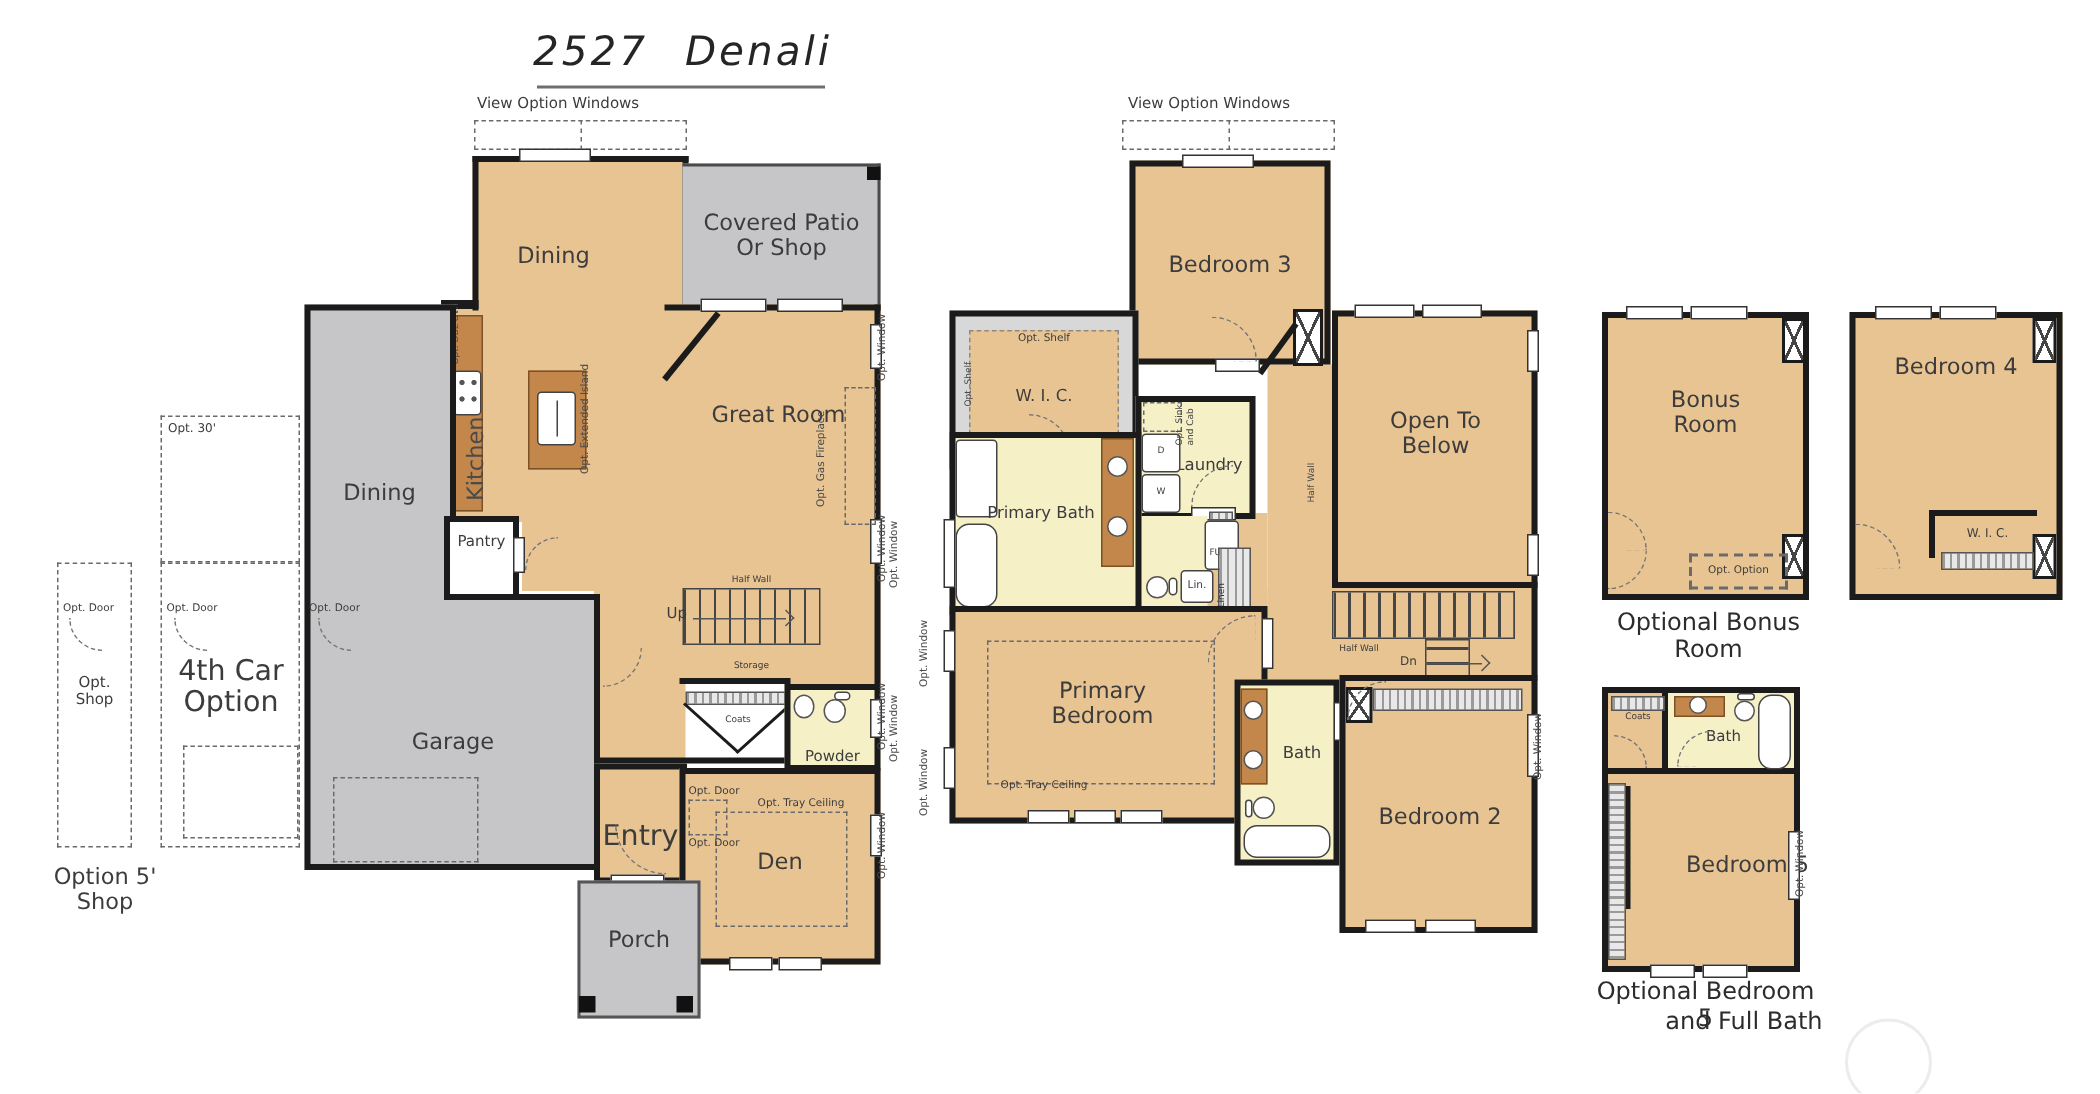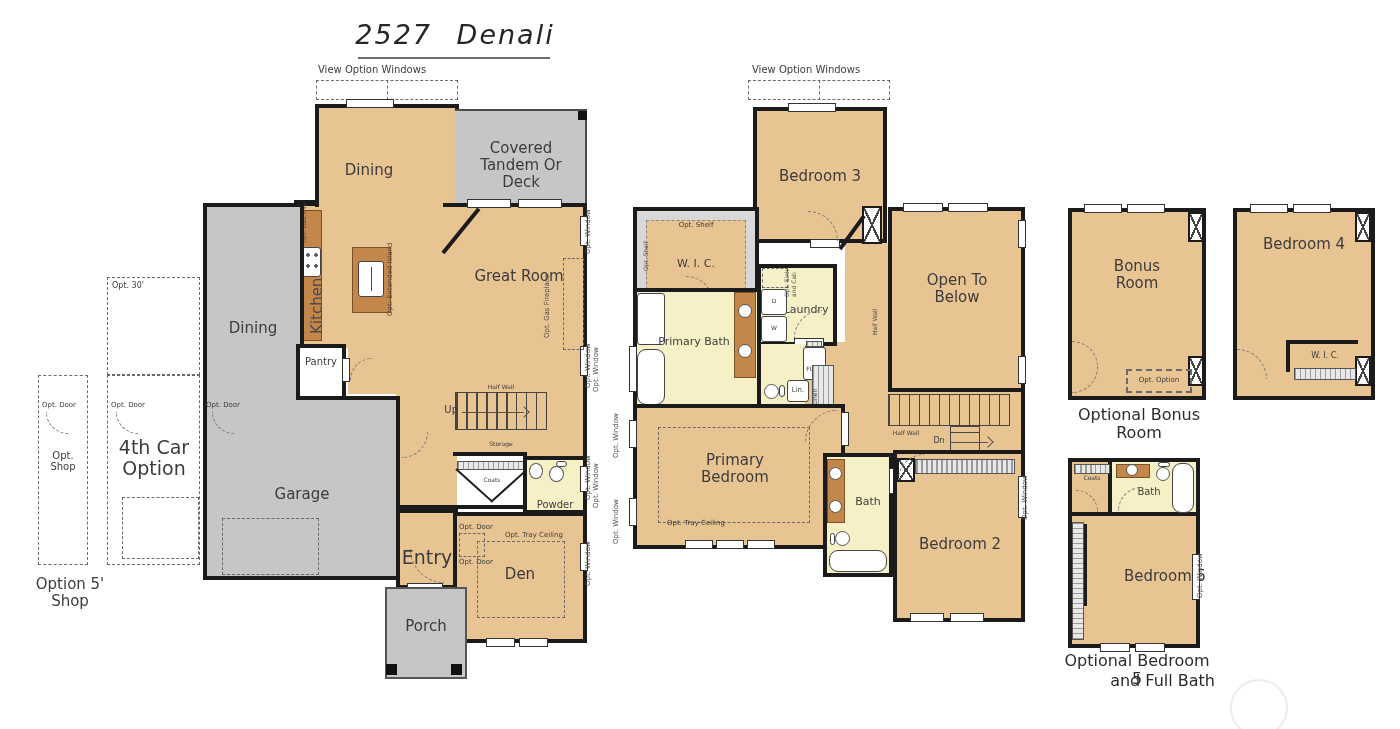--- a/index.html
+++ b/index.html
@@ -67,21 +67,21 @@
   <div class="abs tan" style="left:348px;top:346px;width:109px;height:48px;"></div>
   <div class="abs tan" style="left:396px;top:390px;width:61px;height:122px;"></div>
 
   <div class="room tan" style="left:315px;top:104px;width:144px;height:103px;border-bottom:none;"></div>
   <div class="wall" style="left:294px;top:200px;width:25px;height:6px;"></div>
   <div class="win" style="left:346px;top:99px;width:48px;height:9px;"></div>
   <div class="lbl f15" style="left:333px;top:162px;width:72px;">Dining</div>
 
   <div class="abs gray" style="left:455px;top:109px;width:132px;height:98px;border:2px solid #4a4a4a;border-left:none;border-bottom:none;"></div>
   <div class="post" style="left:578px;top:111px;width:9px;height:9px;"></div>
-  <div class="lbl f15" style="left:467px;top:140px;width:108px;">Covered Tandem Or Deck</div>
+  <div class="lbl f15" style="left:467px;top:140px;width:108px;">Covered Patio Or Shop</div>
 
   <div class="abs tan" style="left:443px;top:203px;width:144px;height:253px;border:4px solid #1b1b1b;border-left:none;border-bottom:none;"></div>
   <div class="diag" style="left:443px;top:251px;width:57px;transform:rotate(-51deg);"></div>
   <div class="wall" style="left:453px;top:452px;width:74px;height:4px;"></div>
   <div class="lbl f15" style="left:474px;top:268px;width:90px;">Great Room</div>
   <div class="win" style="left:467px;top:199px;width:44px;height:9px;"></div>
   <div class="win" style="left:518px;top:199px;width:44px;height:9px;"></div>
   <div class="win" style="left:580px;top:216px;width:8px;height:30px;"></div>
   <div class="win" style="left:580px;top:346px;width:8px;height:30px;"></div>
   <div class="vlbl f7" style="left:592px;top:246px;">Opt. Window</div>

